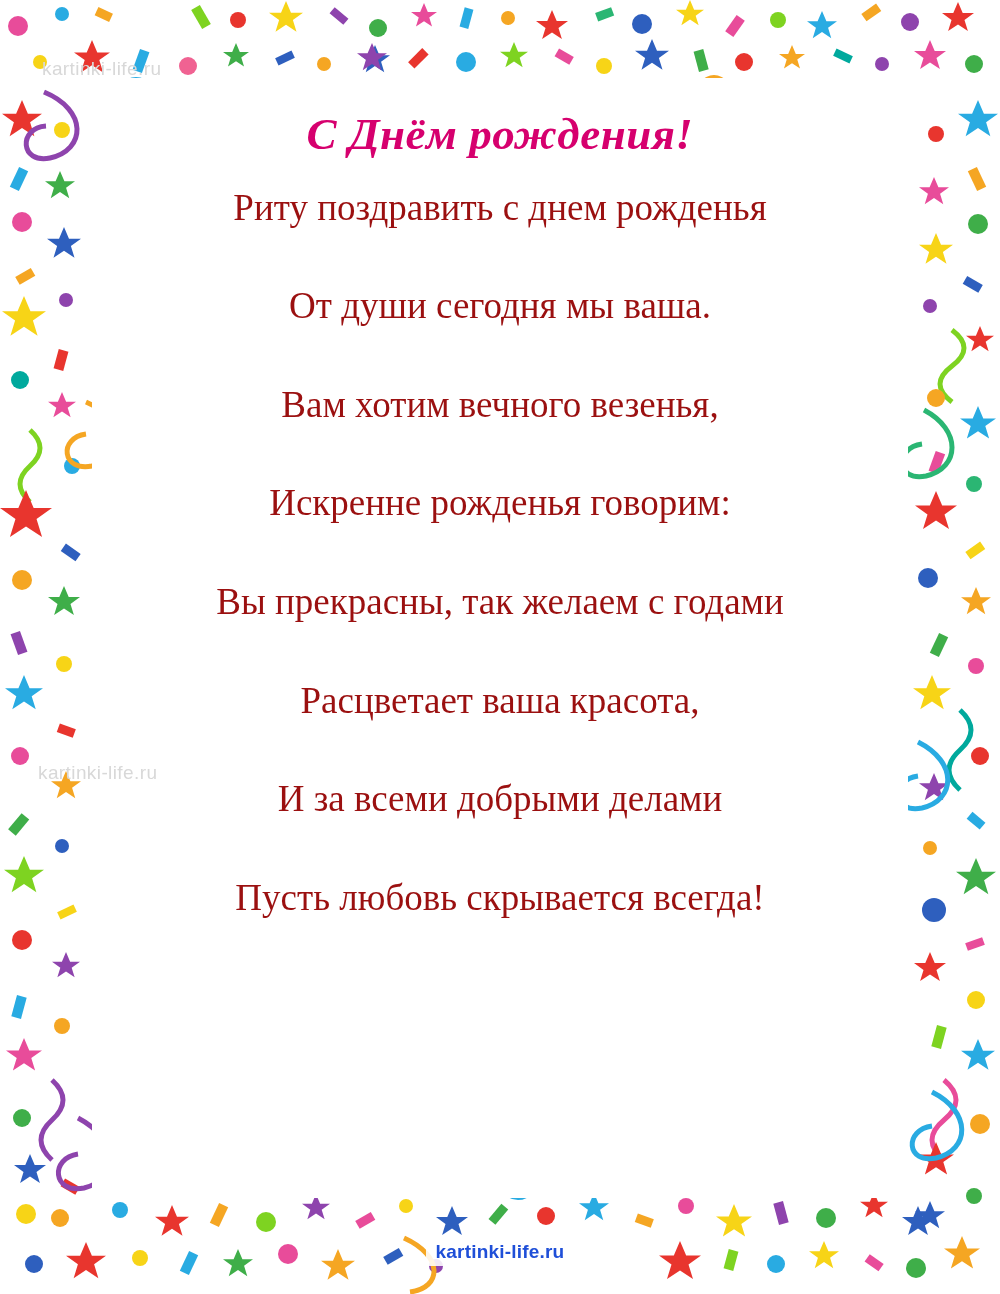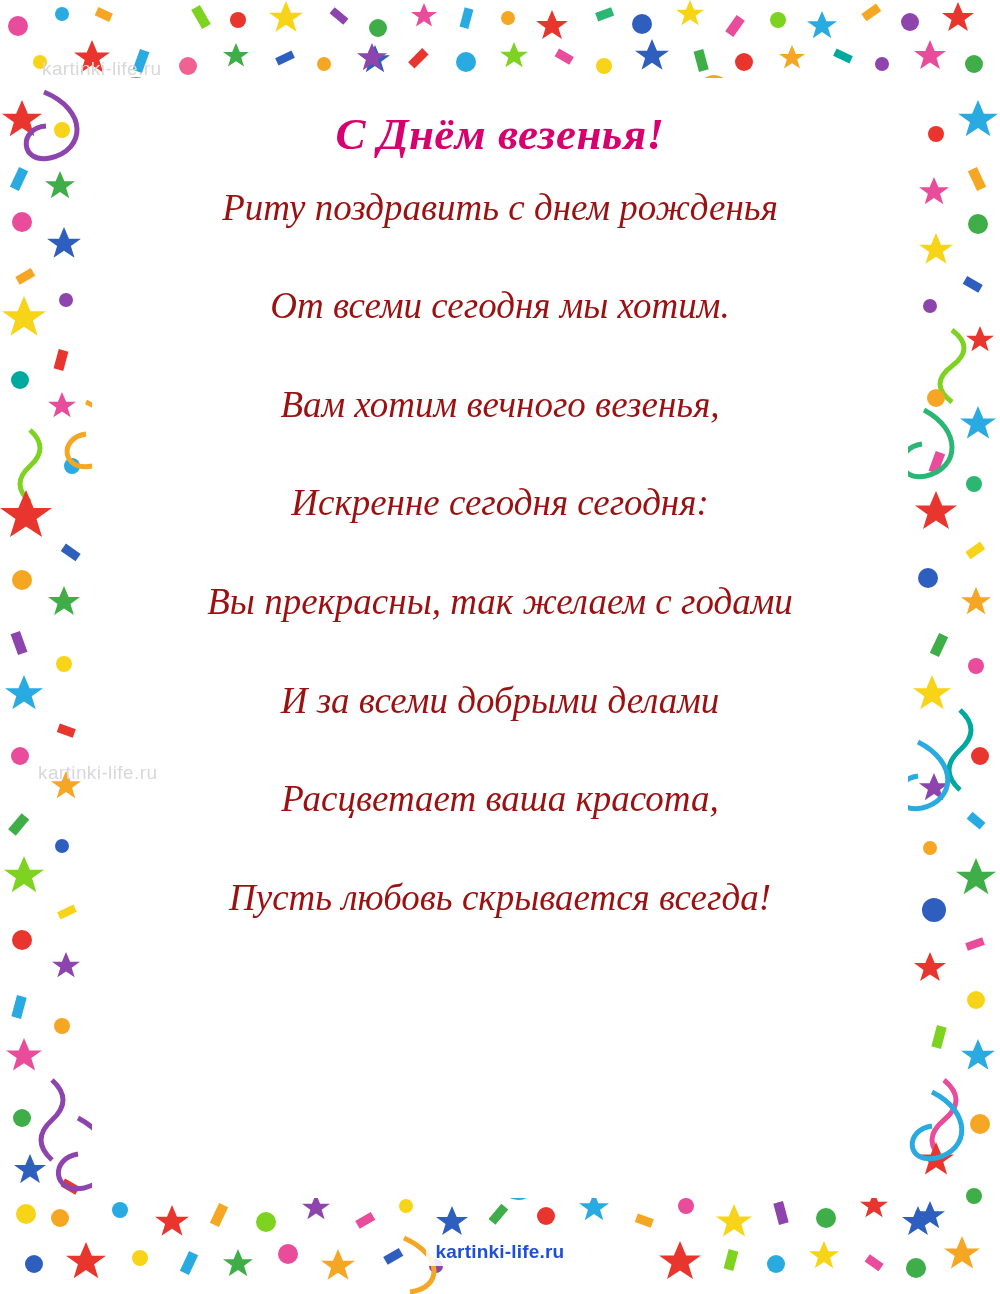--- a/index.html
+++ b/index.html
@@ -51,21 +51,20 @@
     font-weight: bold;
     font-style: italic;
     font-size: 45px;
     color: #d6006e;
     letter-spacing: 0.5px;
     margin: 0 0 26px 0;
     line-height: 1.1;
   }
   .poem-line {
     font-family: "Liberation Serif", serif;
-    font-style: italic;
     font-size: 37px;
     color: #9b1010;
     line-height: 1.18;
     margin: 0 0 55px 0;
     white-space: nowrap;
   }
   .poem-line:last-child {
     margin-bottom: 0;
   }
 
@@ -307,29 +306,29 @@
         <path d="M918 742 C 958 762, 956 800, 922 808 C 892 814, 890 780, 918 776" stroke="#29abe2"></path>
         <path d="M932 1092 C 972 1112, 970 1150, 936 1158 C 906 1164, 904 1130, 932 1126" stroke="#29abe2"></path>
         <path d="M404 1238 C 444 1256, 442 1288, 410 1292" stroke="#f5a623"></path>
       </g>
     </svg>
   </div>
 
   <div id="inner-panel"></div>
 
   <div id="text-block">
-    <h1 id="greeting-title">С Днём везенья!</h1>
+    <h1 id="greeting-title">С Днём рождения!</h1>
 
     <p class="poem-line">Риту поздравить с днем рожденья</p>
-    <p class="poem-line">От всеми сегодня мы хотим.</p>
+    <p class="poem-line">От души сегодня мы ваша.</p>
     <p class="poem-line">Вам хотим вечного везенья,</p>
-    <p class="poem-line">Искренне сегодня сегодня:</p>
+    <p class="poem-line">Искренне рожденья говорим:</p>
     <p class="poem-line">Вы прекрасны, так желаем с годами</p>
+    <p class="poem-line">Расцветает ваша красота,</p>
     <p class="poem-line">И за всеми добрыми делами</p>
-    <p class="poem-line">Расцветает ваша красота,</p>
     <p class="poem-line">Пусть любовь скрывается всегда!</p>
   </div>
 
   <div id="watermark-top">kartinki-life.ru</div>
   <div id="watermark-mid">kartinki-life.ru</div>
   <div id="watermark-footer">
     <span class="chip">kartinki-life.ru</span>
   </div>
 
 </div>

